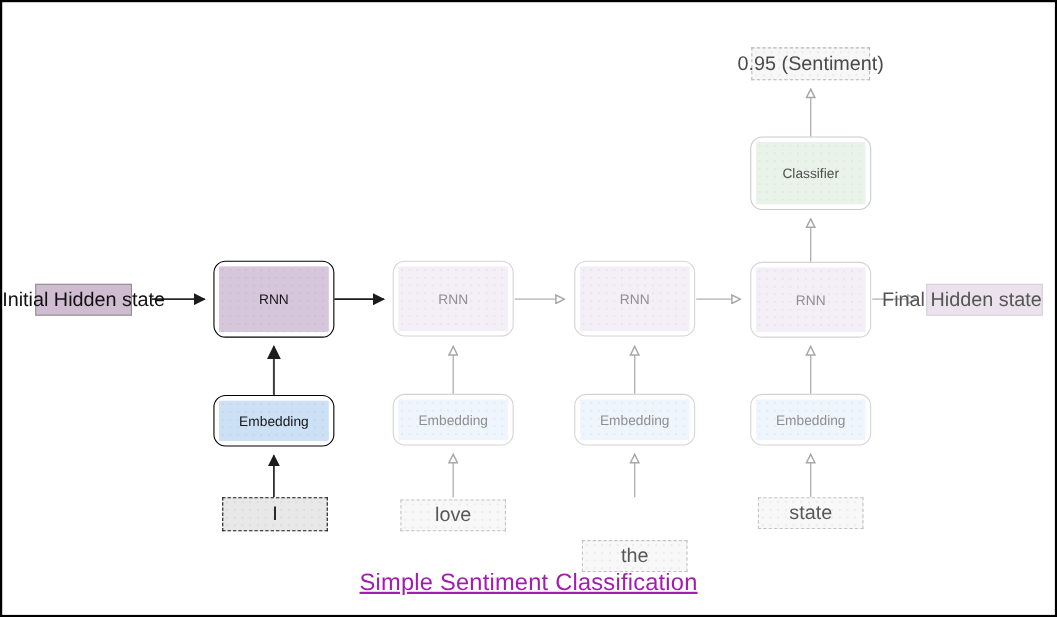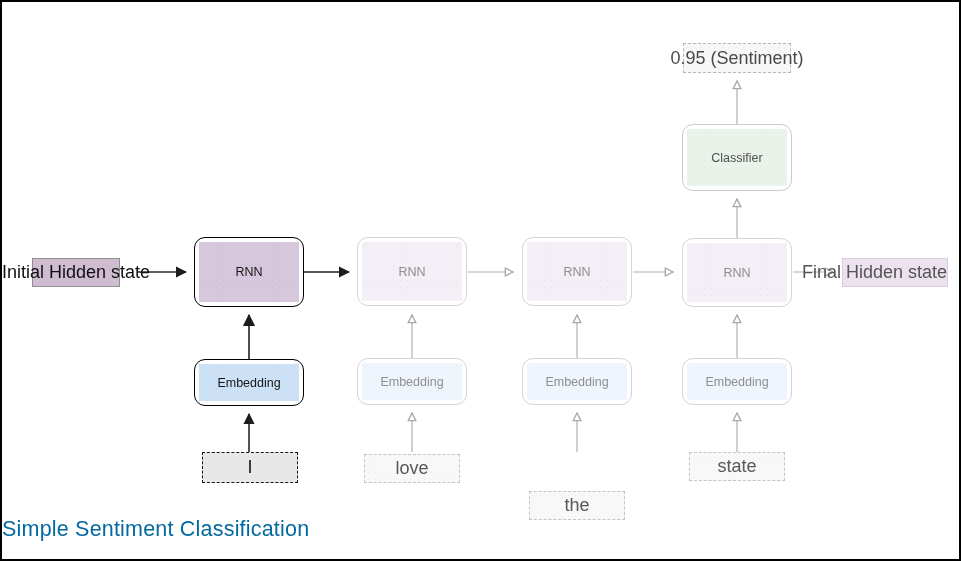--- a/index.html
+++ b/index.html
@@ -36,22 +36,22 @@
   .final{background:#ebe2ee;border:1px solid #d8cfdc;color:#555;}
   .word-active{border:1.4px dashed #161616;background:#e8e8e8;color:#161616;}
   .word-faded{border:1px dashed #c4c4c4;background:#f8f8f8;color:#585858;}
   .word-active,.word-faded,.output{
     background-image:radial-gradient(rgba(0,0,0,0.05) 0.8px, transparent 0.9px);
     background-size:7px 7px;
   }
   .output{background-color:#f7f7f7;border:1px dashed #b8b8b8;color:#4a4a4a;}
 
   .title{
-    position:absolute;left:0;right:0;top:515px;text-align:left;
-    font-size:21.5px;color:#0369a1;letter-spacing:0.2px;
+    position:absolute;left:0;right:0;top:515px;text-align:center;
+    font-size:21.5px;color:#a21caf;letter-spacing:0.2px;text-decoration:underline;
   }
 </style>
 </head>
 <body>
 
 <div class="canvas">
 
   <svg class="wires" viewBox="0 0 957 557">
     <defs>
       <marker id="mBlack" viewBox="0 0 10 10" refX="9" refY="5" markerWidth="7" markerHeight="7" orient="auto-start-reverse">

